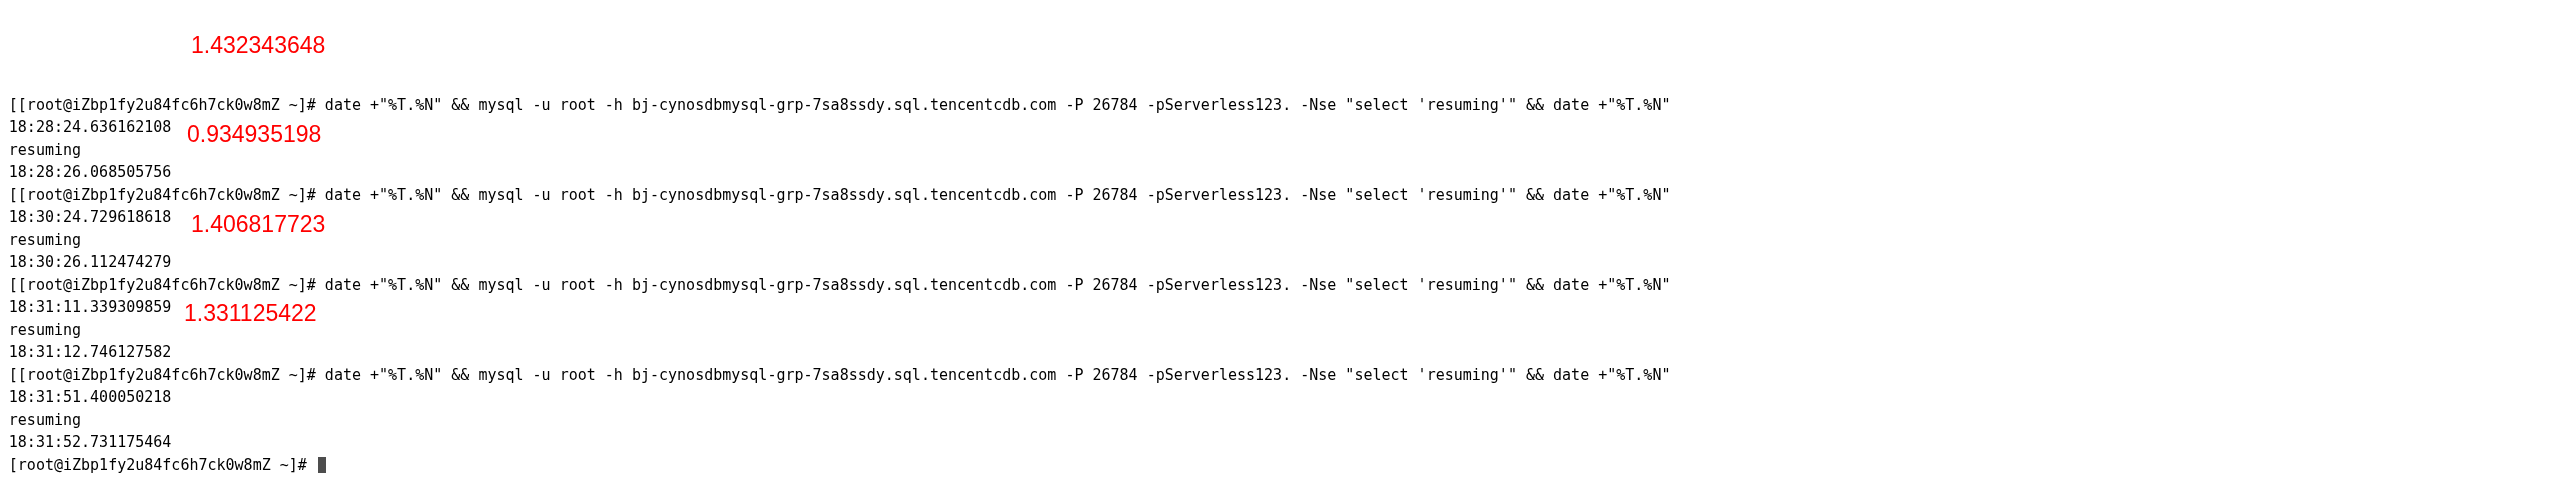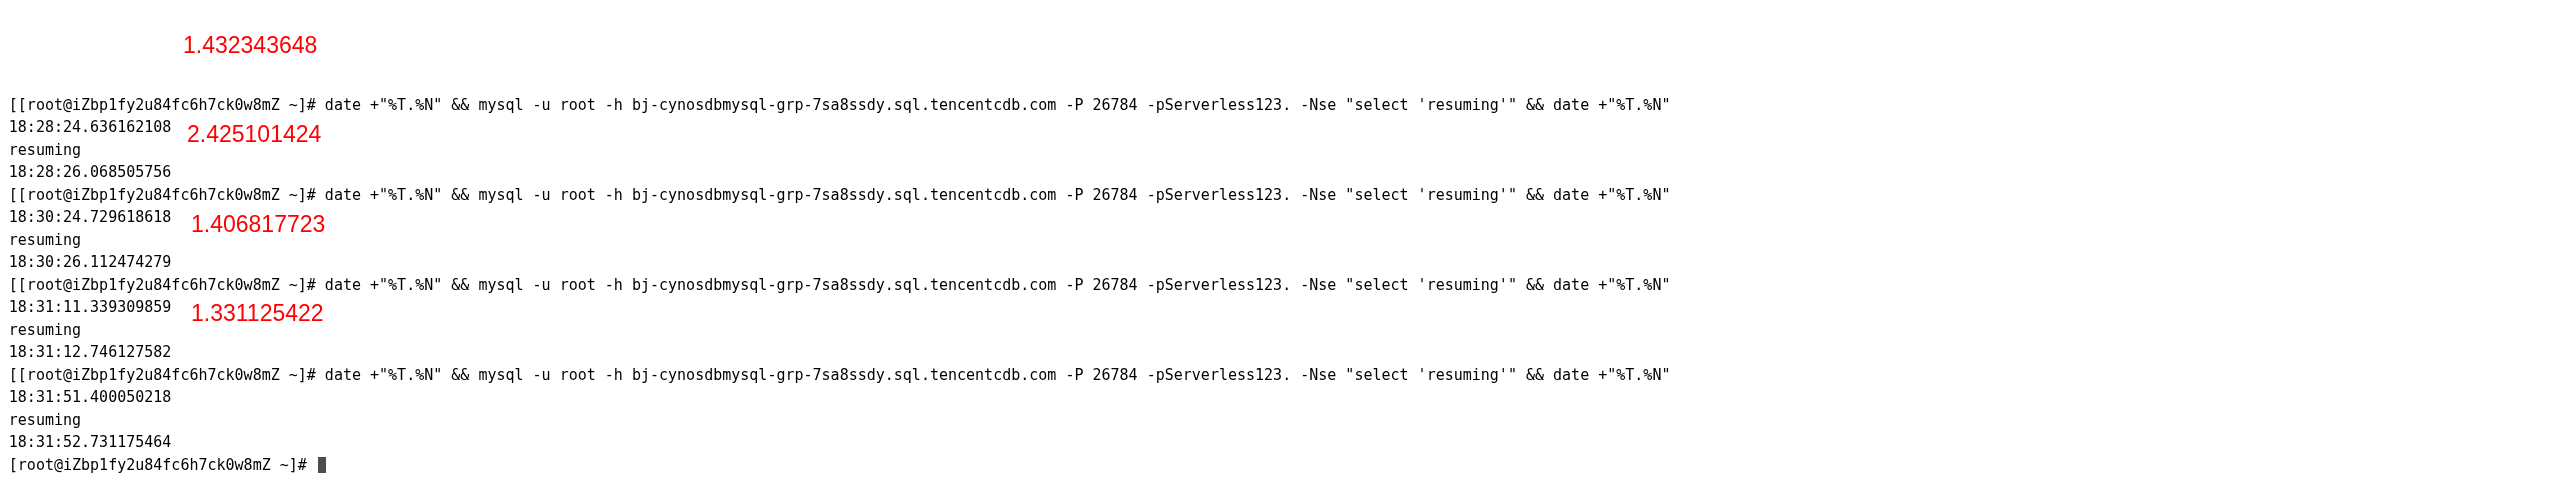--- a/index.html
+++ b/index.html
@@ -39,15 +39,15 @@
   </style>
 </head>
 <body>
 
 
 
 <div id="terminal-container"><div class="terminal-line">[[root@iZbp1fy2u84fc6h7ck0w8mZ ~]# date +"%T.%N" &amp;&amp; mysql -u root -h bj-cynosdbmysql-grp-7sa8ssdy.sql.tencentcdb.com -P 26784 -pServerless123. -Nse "select 'resuming'" &amp;&amp; date +"%T.%N"</div><div class="terminal-line">18:28:24.636162108</div><div class="terminal-line">resuming</div><div class="terminal-line">18:28:26.068505756</div><div class="terminal-line">[[root@iZbp1fy2u84fc6h7ck0w8mZ ~]# date +"%T.%N" &amp;&amp; mysql -u root -h bj-cynosdbmysql-grp-7sa8ssdy.sql.tencentcdb.com -P 26784 -pServerless123. -Nse "select 'resuming'" &amp;&amp; date +"%T.%N"</div><div class="terminal-line">18:30:24.729618618</div><div class="terminal-line">resuming</div><div class="terminal-line">18:30:26.112474279</div><div class="terminal-line">[[root@iZbp1fy2u84fc6h7ck0w8mZ ~]# date +"%T.%N" &amp;&amp; mysql -u root -h bj-cynosdbmysql-grp-7sa8ssdy.sql.tencentcdb.com -P 26784 -pServerless123. -Nse "select 'resuming'" &amp;&amp; date +"%T.%N"</div><div class="terminal-line">18:31:11.339309859</div><div class="terminal-line">resuming</div><div class="terminal-line">18:31:12.746127582</div><div class="terminal-line">[[root@iZbp1fy2u84fc6h7ck0w8mZ ~]# date +"%T.%N" &amp;&amp; mysql -u root -h bj-cynosdbmysql-grp-7sa8ssdy.sql.tencentcdb.com -P 26784 -pServerless123. -Nse "select 'resuming'" &amp;&amp; date +"%T.%N"</div><div class="terminal-line">18:31:51.400050218</div><div class="terminal-line">resuming</div><div class="terminal-line">18:31:52.731175464</div><div class="terminal-line"><span>[root@iZbp1fy2u84fc6h7ck0w8mZ ~]# </span><span class="cursor-block"></span></div></div>
 
 
 
-<div class="annotation" style="top: 28px; left: 183px;">1.432343648</div><div class="annotation" style="top: 117px; left: 187px;">2.425101424</div><div class="annotation" style="top: 207px; left: 191px; text-align: center;">1.406817723</div><div class="annotation" style="top: 296px; left: 191px;">1.331125422</div>
+<div class="annotation" style="top: 28px; left: 191px;">1.432343648</div><div class="annotation" style="top: 117px; left: 187px;">0.934935198</div><div class="annotation" style="top: 207px; left: 191px; text-align: center;">1.406817723</div><div class="annotation" style="top: 296px; left: 184px;">1.331125422</div>
 
 
 
 </body></html>

